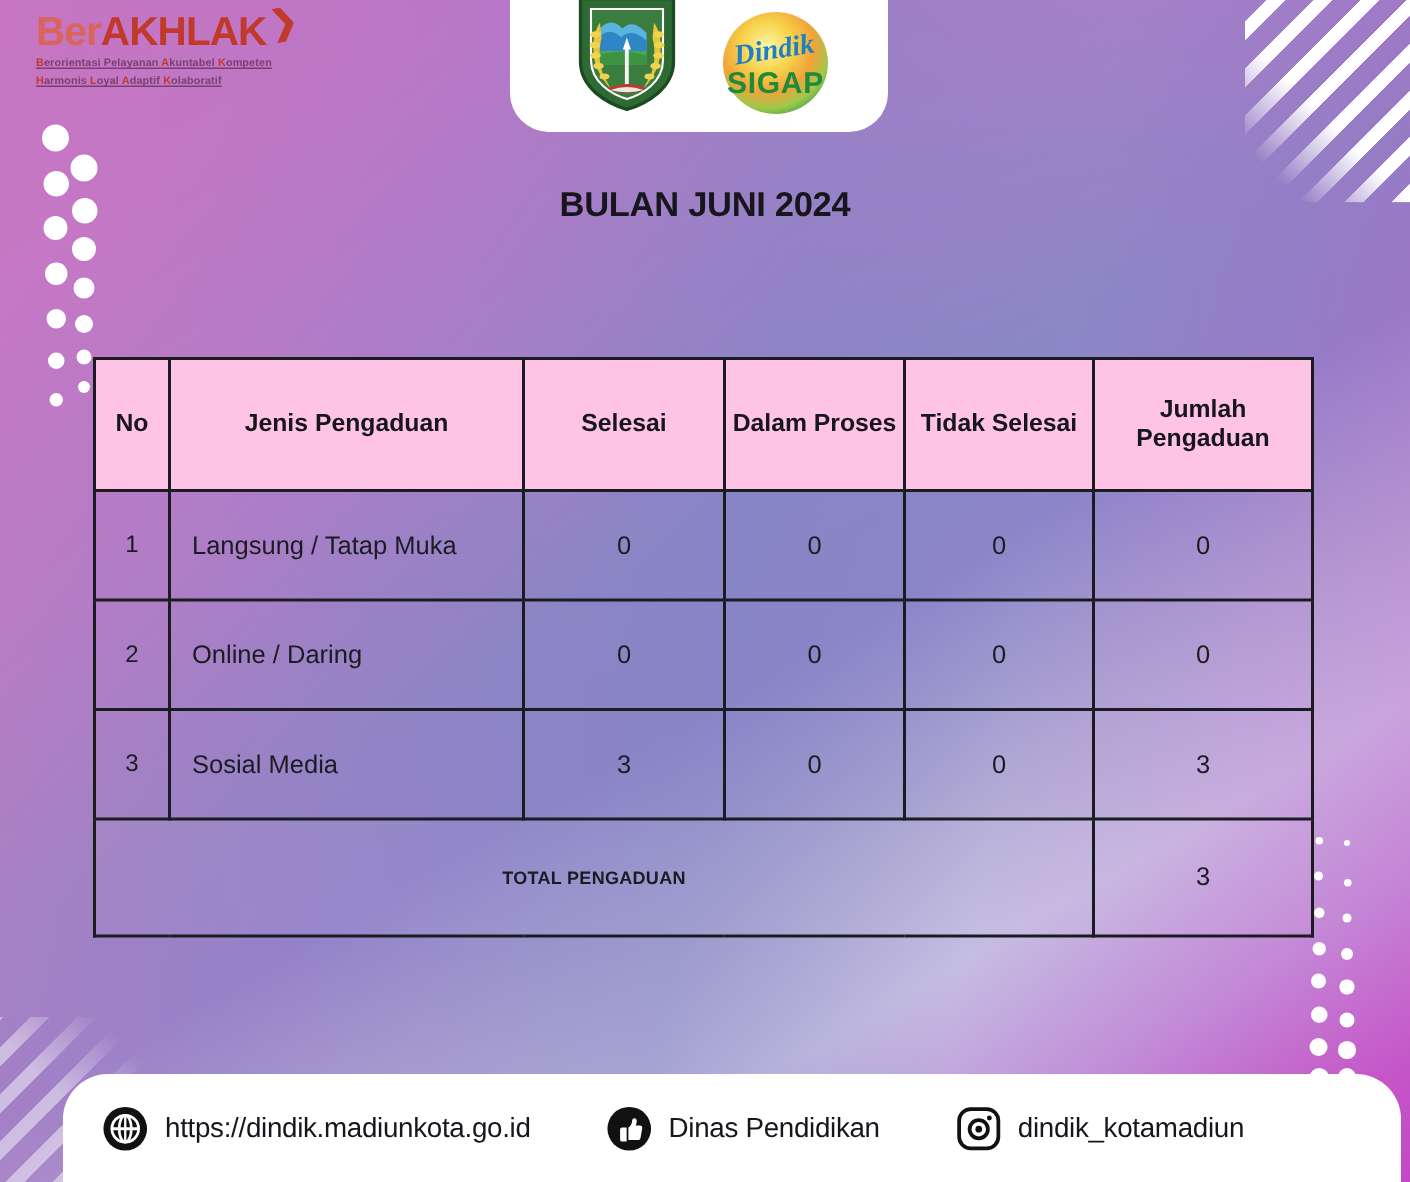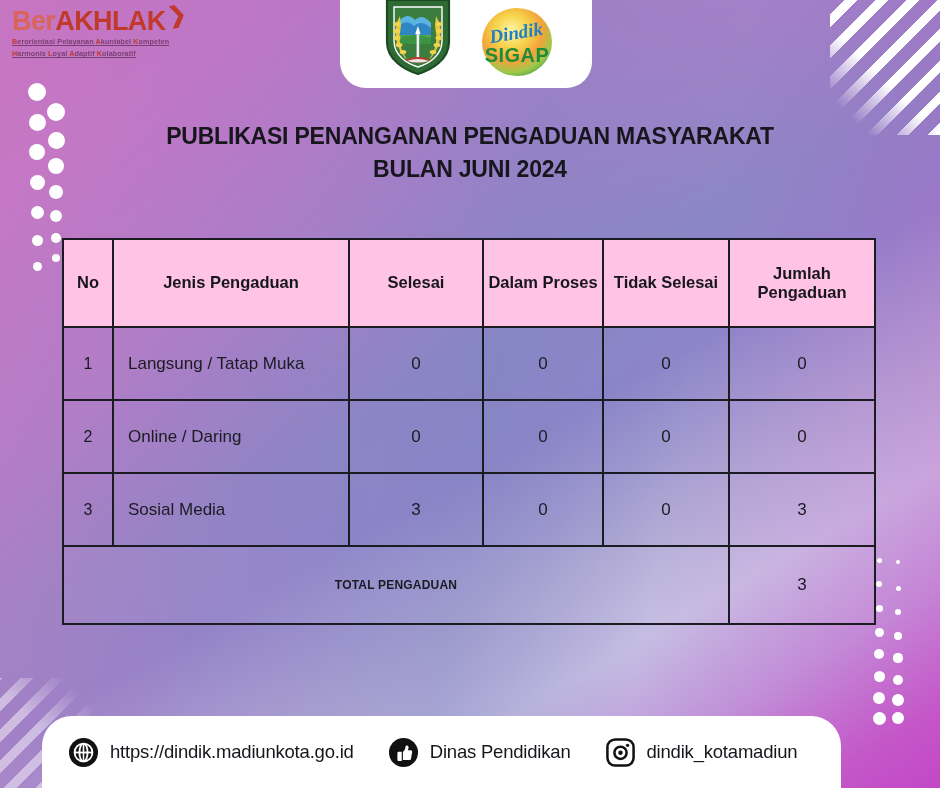--- a/index.html
+++ b/index.html
@@ -71,21 +71,21 @@
     width:252px; height:122px;
     background:#fff;
     border-radius:26px;
     display:flex; align-items:flex-end; justify-content:center;
     gap:16px; padding-bottom:8px;
   }
   #crest-wrap { width:86px; text-align:center; }
   #sigap-wrap { width:80px; display:flex; justify-content:center; }
 
   
-  #berakhlak { position:absolute; left:12px; top:8px; width:180px; }
+  #berakhlak { position:absolute; left:24px; top:8px; width:180px; }
   #berakhlak-word {
     font-size:27px; font-weight:bold; color:#c0392b;
     letter-spacing:-.6px; line-height:1;
     font-family:"Liberation Sans", sans-serif;
   }
   #berakhlak-word .light { color:#d9645a; }
   #berakhlak-arrow {
     position:absolute; right:6px; top:-4px;
     font-size:22px; font-weight:bold; color:#c0392b;
     transform:rotate(-10deg);
@@ -133,25 +133,25 @@
   }
   td.c-total-label {
     text-align:center; font-weight:bold; font-size:12px;
     letter-spacing:.2px;
   }
   td.c-total-val { text-align:center; font-size:17px; }
 
   
   #footer {
     position:absolute; left:42px; bottom:0;
-    width:799px; height:72px;
+    width:892px; height:72px;
     background:#fff;
     border-radius:30px 30px 0 0;
     display:flex; align-items:center;
-    padding-left:26px; gap:12px;
+    padding-left:26px; gap:28px;
   }
   .f-item { display:flex; align-items:center; gap:11px; }
   .f-item + .f-item { margin-left:22px; }
   .f-text {
     font-size:18.5px; color:#16161c; letter-spacing:-.2px;
     font-family:"Liberation Sans", sans-serif;
   }
   .f-icon { width:31px; height:31px; flex:none; }
 </style>
 </head>
@@ -253,21 +253,20 @@
         </radialGradient>
       </defs>
       <ellipse cx="38" cy="38" rx="35" ry="34" fill="url(#sg)"></ellipse>
       <text x="38" y="35" text-anchor="middle" font-family="Liberation Serif, serif" font-size="19" font-style="italic" font-weight="bold" fill="#1e7fc4" transform="rotate(-9 38 35)">Dindik</text>
       <text x="38" y="58" text-anchor="middle" font-family="Liberation Sans, sans-serif" font-size="20" font-weight="bold" fill="#1f8a3a" letter-spacing="0.5">SIGAP</text>
     </svg>
   </div>
 </div>
 
 <div id="title-block">
-  <div>PUBLIKASI PENANGANAN PENGADUAN MASYARAKAT</div>
   <div>BULAN JUNI 2024</div>
 </div>
 
 <div id="table-wrap">
   <table>
     <colgroup>
       <col style="width:50px">
         <col style="width:236px">
         <col style="width:134px">
       <col style="width:120px">

